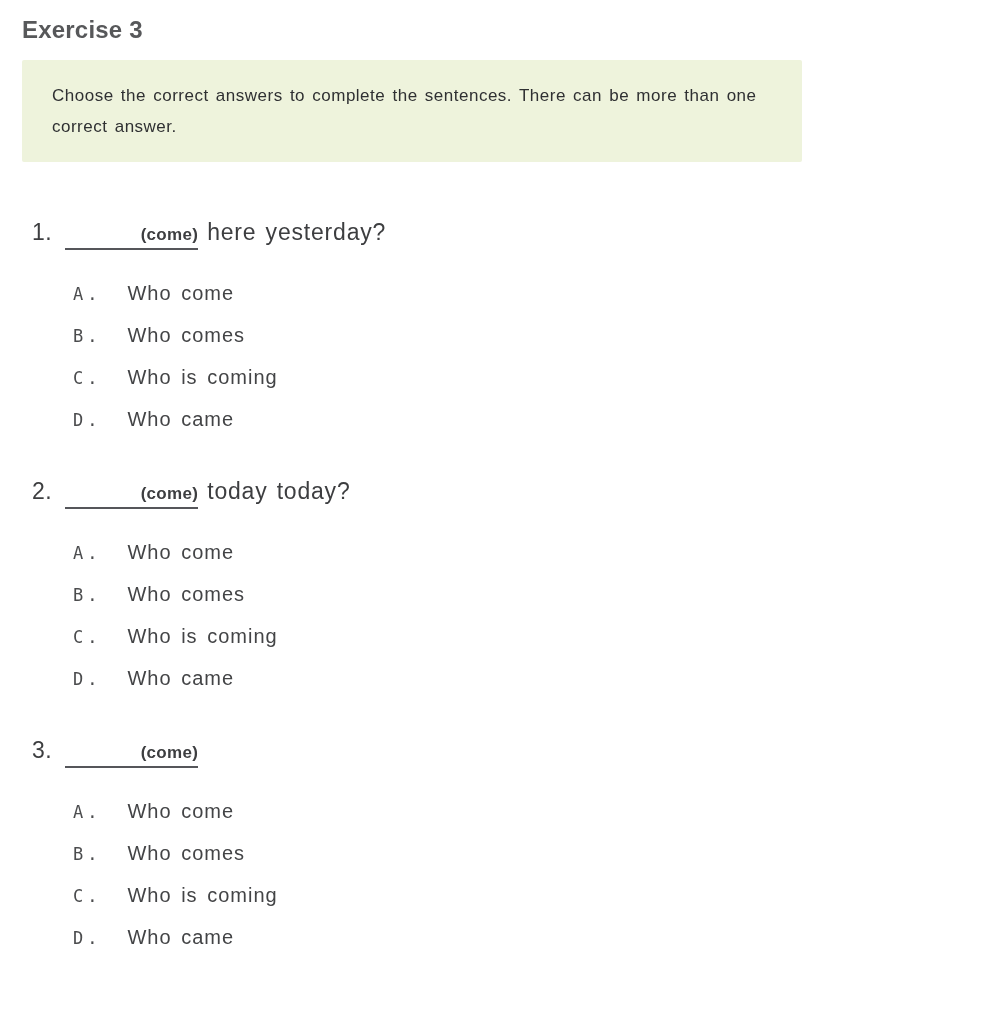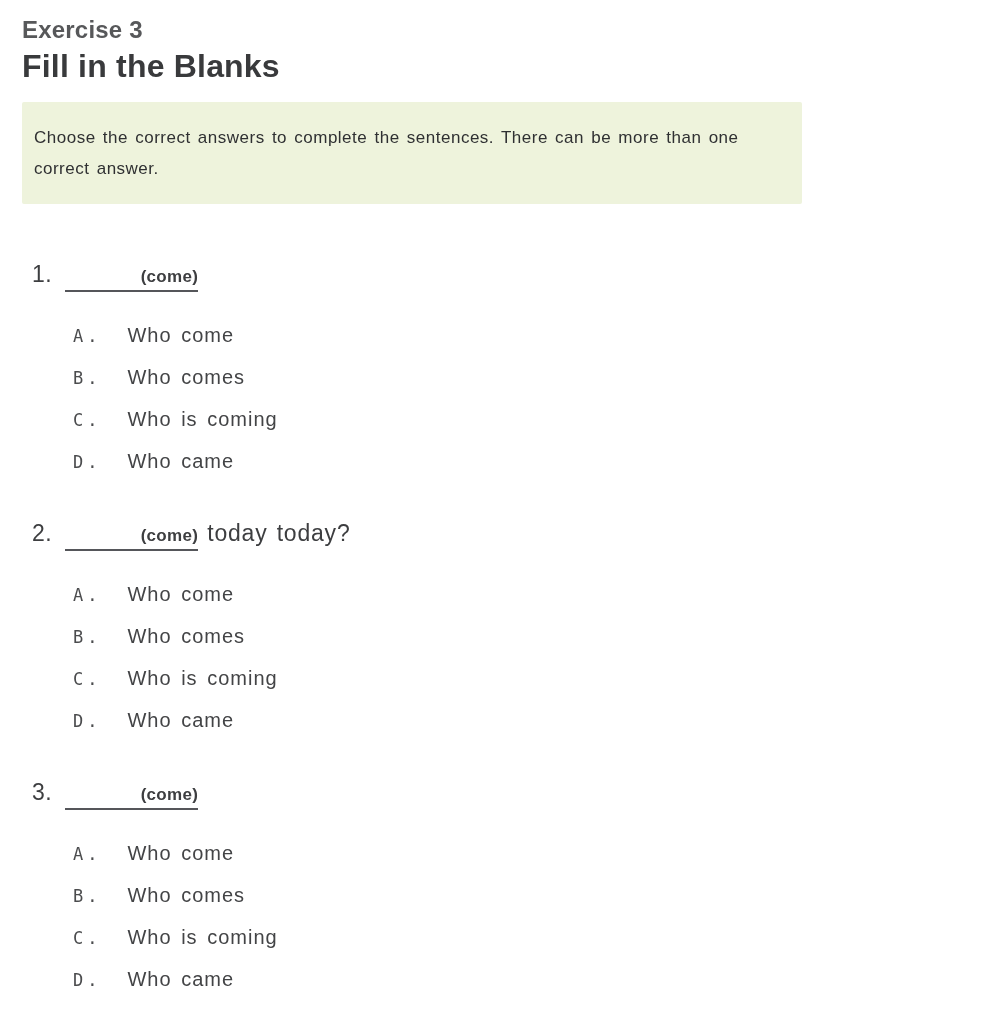--- a/index.html
+++ b/index.html
@@ -31,21 +31,21 @@
     margin: 0;
     font-size: 32px;
     line-height: 42px;
     font-weight: 700;
     letter-spacing: 0.2px;
     color: var(--title-text, #393a3c);
   }
   .instructions {
     margin-top: 15px;
     background: var(--instruction-box-bg, #eef3dc);
-    padding: 20px 12px;
+    padding: 20px 30px;
     border-radius: 2px;
   }
   .instructions p {
     margin: 0;
     max-width: 872px;
     font-size: 17px;
     line-height: 31px;
     letter-spacing: 0.5px;
     word-spacing: 2px;
     color: var(--instruction-text, #2f3032);
@@ -105,30 +105,30 @@
     word-spacing: 3px;
     color: var(--option-text, #434446);
   }
 </style>
 </head>
 <body>
 
 <div class="page">
 
   <h2 class="exercise-label">Exercise 3</h2>
-  <h1 class="page-title">Fill in the Blanks</h1>
 
   <div class="instructions">
     <p>Choose the correct answers to complete the sentences. There can be more than one correct answer.</p>
   </div>
 
   <section class="question first">
     <div class="question-line">
       <span class="q-num">1.</span>
       <span class="blank"><span class="hint">(come)</span></span>
+      <span class="q-text">here yesterday?</span>
     </div>
     <div class="options">
       <div class="option">
         <span class="opt-letter">A.</span>
         <span class="opt-text">Who come</span>
       </div>
       <div class="option">
         <span class="opt-letter">B.</span>
         <span class="opt-text">Who comes</span>
       </div>

